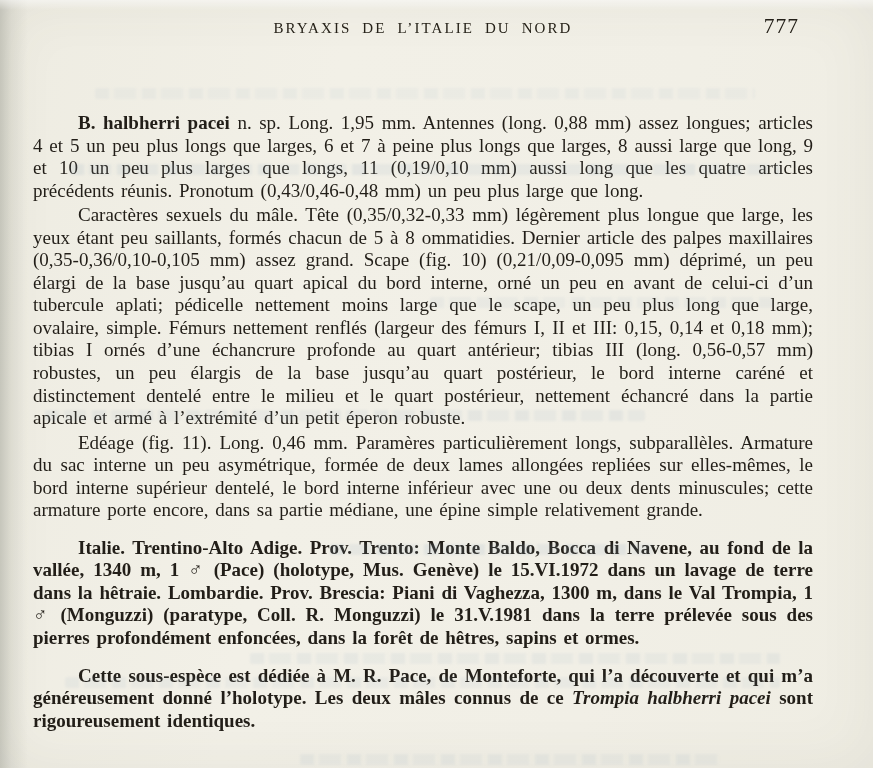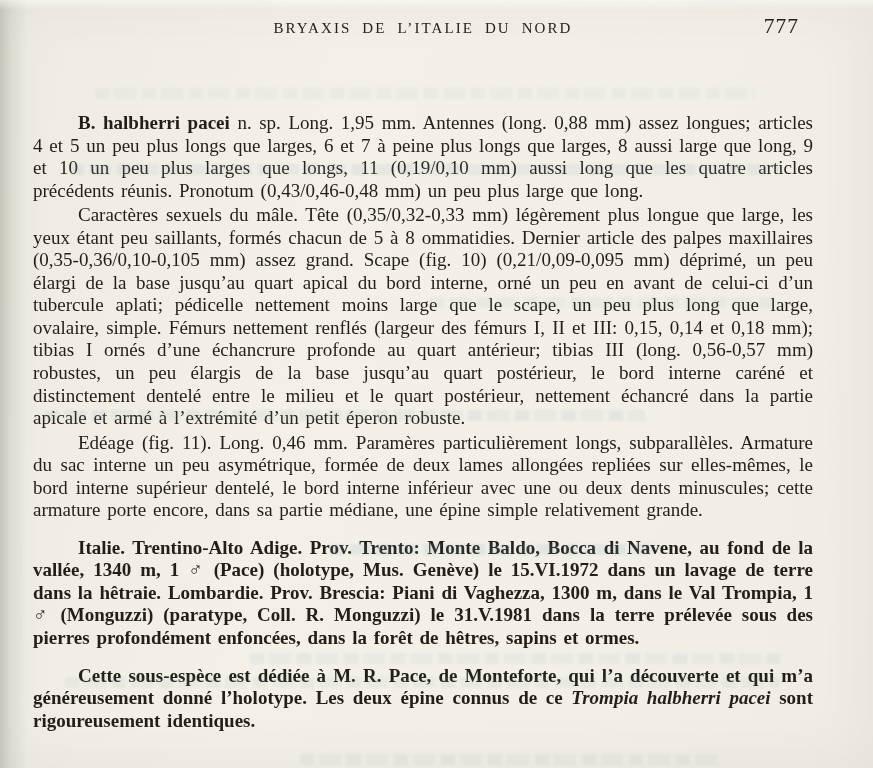--- a/index.html
+++ b/index.html
@@ -82,21 +82,21 @@
   <div class="header">
     <span class="running-title">BRYAXIS DE L’ITALIE DU NORD</span>
     <span class="page-number">777</span>
   </div>
 
   <div class="body-text">
       <p class="para"><span class="seg-bold">B. halbherri pacei</span><span class="seg-normal"> n. sp. Long. 1,95 mm. Antennes (long. 0,88 mm) assez longues; articles 4 et 5 un peu plus longs que larges, 6 et 7 à peine plus longs que larges, 8 aussi large que long, 9 et 10 un peu plus larges que longs, 11 (0,19/0,10 mm) aussi long que les quatre articles précédents réunis. Pronotum (0,43/0,46-0,48 mm) un peu plus large que long.</span></p>
       <p class="para"><span class="seg-normal">Caractères sexuels du mâle. Tête (0,35/0,32-0,33 mm) légèrement plus longue que large, les yeux étant peu saillants, formés chacun de 5 à 8 ommatidies. Dernier article des palpes maxillaires (0,35-0,36/0,10-0,105 mm) assez grand. Scape (fig. 10) (0,21/0,09-0,095 mm) déprimé, un peu élargi de la base jusqu’au quart apical du bord interne, orné un peu en avant de celui-ci d’un tubercule aplati; pédicelle nettement moins large que le scape, un peu plus long que large, ovalaire, simple. Fémurs nettement renflés (largeur des fémurs I, II et III: 0,15, 0,14 et 0,18 mm); tibias I ornés d’une échancrure profonde au quart antérieur; tibias III (long. 0,56-0,57 mm) robustes, un peu élargis de la base jusqu’au quart postérieur, le bord interne caréné et distinctement dentelé entre le milieu et le quart postérieur, nettement échancré dans la partie apicale et armé à l’extrémité d’un petit éperon robuste.</span></p>
       <p class="para"><span class="seg-normal">Edéage (fig. 11). Long. 0,46 mm. Paramères particulièrement longs, subparallèles. Armature du sac interne un peu asymétrique, formée de deux lames allongées repliées sur elles-mêmes, le bord interne supérieur dentelé, le bord interne inférieur avec une ou deux dents minuscules; cette armature porte encore, dans sa partie médiane, une épine simple relativement grande.</span></p>
       <p class="para section-gap"><span class="seg-normal">Italie. Trentino-Alto Adige. Prov. Trento: Monte Baldo, Bocca di Navene, au fond de la vallée, 1340 m, 1 ♂ (Pace) (holotype, Mus. Genève) le 15.VI.1972 dans un lavage de terre dans la hêtraie. Lombardie. Prov. Brescia: Piani di Vaghezza, 1300 m, dans le Val Trompia, 1 ♂ (Monguzzi) (paratype, Coll. R. Monguzzi) le 31.V.1981 dans la terre prélevée sous des pierres profondément enfoncées, dans la forêt de hêtres, sapins et ormes.</span></p>
-      <p class="para section-gap"><span class="seg-normal">Cette sous-espèce est dédiée à M. R. Pace, de Monteforte, qui l’a découverte et qui m’a généreusement donné l’holotype. Les deux épine connus de ce </span><span class="seg-italic">Trompia halbherri pacei</span><span class="seg-normal"> sont rigoureusement identiques.</span></p>
+      <p class="para section-gap"><span class="seg-normal">Cette sous-espèce est dédiée à M. R. Pace, de Monteforte, qui l’a découverte et qui m’a généreusement donné l’holotype. Les deux mâles connus de ce </span><span class="seg-italic">Trompia halbherri pacei</span><span class="seg-normal"> sont rigoureusement identiques.</span></p>
     </div>
 
   <div class="bleed b1"></div>
   <div class="bleed b2"></div>
   <div class="bleed b3"></div>
   <div class="bleed b4"></div>
   <div class="bleed b5"></div>
   <div class="bleed b6"></div>
   <div class="bleed b7"></div>
   <div class="bleed b8"></div>

